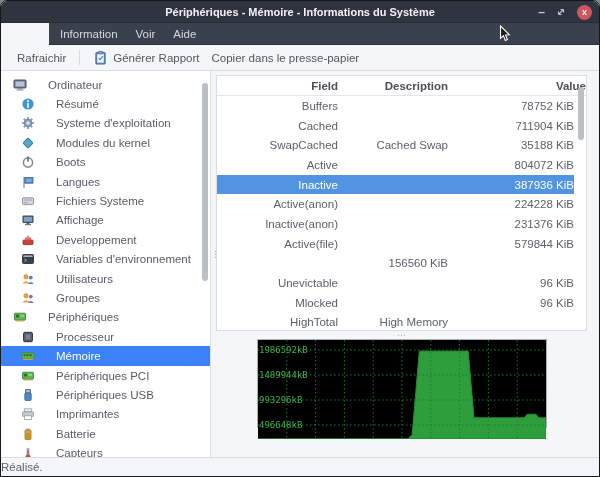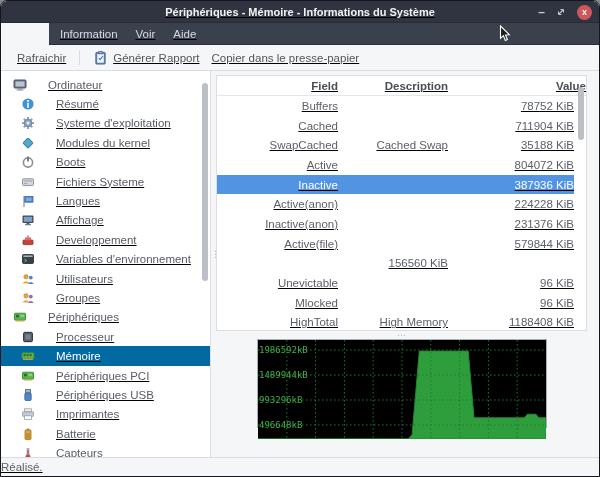--- a/index.html
+++ b/index.html
@@ -1,21 +1,21 @@
 <!DOCTYPE html>
 <html><head>
 <meta charset="utf-8">
 <style>
   * { margin:0; padding:0; box-sizing:border-box; }
   html,body { width:600px; height:477px; background:#888; }
   body { font-family:"Liberation Sans","DejaVu Sans",sans-serif; font-size:11.5px; }
 
   .window { width:600px; height:477px; display:flex; flex-direction:column;
             border:1px solid #14171d; border-radius:7px 7px 0 0; overflow:hidden;
-            background:#f5f6f7; position:relative;text-decoration:underline; }
+            background:#f5f6f7; position:relative; }
 
   
   .titlebar { height:22px; flex:0 0 22px; background:#303440; border-bottom:1px solid #272b34;
               display:flex; align-items:center; justify-content:center; position:relative;
               color:#f2f3f5; font-size:11px; font-weight:bold; }
   .win-controls { position:absolute; right:7px; top:0; height:22px; display:flex; align-items:center; gap:11px; }
   .btn-min { color:#c3c8d1; font-size:12px; line-height:8px; cursor:default; }
   .btn-max svg { display:block; }
   .btn-close { width:15px; height:15px; border-radius:50%; background:#cc575d;
                display:flex; align-items:center; justify-content:center; }
@@ -34,21 +34,21 @@
   .tool-btn svg { display:block; }
 
   
   .content { flex:1; display:flex; min-height:0; background:#f5f6f7; }
 
   .sidebar { width:210px; flex:0 0 210px; background:#ffffff; border-right:1px solid #dcdfe3;
              position:relative; overflow:hidden; padding-top:4px; }
   .side-item { height:19.4px; display:flex; align-items:center; gap:20px; color:#565b65; white-space:nowrap; }
   .side-item.lvl0 { padding-left:12px; }
   .side-item.lvl1 { padding-left:20px; }
-  .side-item.selected { background:#0369a1; color:#ffffff; }
+  .side-item.selected { background:#3b82f6; color:#ffffff; }
   .side-item .icon { width:15px; height:14px; flex:0 0 15px; }
   .side-item .icon svg { width:14px; height:14px; display:block; }
   .sb-thumb { position:absolute; right:2px; top:12px; width:6px; height:198px;
               background:#bcc0c6; border-radius:3px; }
 
   .paned-handle { width:5px; flex:0 0 5px; position:relative; }
   .paned-handle .dots { position:absolute; top:178px; left:0; color:#b2b6bc; font-size:9px; letter-spacing:0; }
 
   .main { flex:1; display:flex; flex-direction:column; min-width:0; padding:4px 12px 0 0; }
 
@@ -177,36 +177,36 @@
             <svg viewBox="0 0 14 14">
               <circle cx="7" cy="7.5" r="4.6" fill="none" stroke="#8a9099" stroke-width="1.6"></circle>
               <line x1="7" y1="1.5" x2="7" y2="6.5" stroke="#6d737c" stroke-width="1.8"></line>
             </svg>
           </span>
         <span class="label">Boots</span>
       </div>
         <div class="side-item lvl1">
         <span class="icon">
             <svg viewBox="0 0 14 14">
+              <line x1="3" y1="2" x2="3" y2="13" stroke="#9aa0a8" stroke-width="1.4"></line>
+              <rect x="3.8" y="2.4" width="8.2" height="5.8" fill="#4f86c6" stroke="#3b6aa3" stroke-width="0.8"></rect>
+              <rect x="5" y="3.6" width="5.6" height="3.4" fill="#7fa9d9"></rect>
+            </svg>
+          </span>
+        <span class="label">Langues</span>
+      </div>
+        <div class="side-item lvl1">
+        <span class="icon">
+            <svg viewBox="0 0 14 14">
               <rect x="1.5" y="3.8" width="11" height="6.8" rx="1.2" fill="#d3d7dc" stroke="#8f959d"></rect>
               <line x1="3" y1="6" x2="11" y2="6" stroke="#8f959d" stroke-width="0.8"></line>
               <line x1="3" y1="8.6" x2="6.5" y2="8.6" stroke="#8f959d" stroke-width="0.8"></line>
             </svg>
           </span>
         <span class="label">Fichiers Systeme</span>
-      </div>
-        <div class="side-item lvl1">
-        <span class="icon">
-            <svg viewBox="0 0 14 14">
-              <line x1="3" y1="2" x2="3" y2="13" stroke="#9aa0a8" stroke-width="1.4"></line>
-              <rect x="3.8" y="2.4" width="8.2" height="5.8" fill="#4f86c6" stroke="#3b6aa3" stroke-width="0.8"></rect>
-              <rect x="5" y="3.6" width="5.6" height="3.4" fill="#7fa9d9"></rect>
-            </svg>
-          </span>
-        <span class="label">Langues</span>
       </div>
         <div class="side-item lvl1">
         <span class="icon">
             <svg viewBox="0 0 14 14">
               <rect x="1.5" y="2.5" width="11" height="7.5" rx="1" fill="#434a57"></rect>
               <rect x="2.8" y="3.8" width="8.4" height="5" fill="#7f9fc6"></rect>
               <rect x="5.5" y="10" width="3" height="1.2" fill="#5a616d"></rect>
               <rect x="4" y="11.2" width="6" height="1" fill="#5a616d"></rect>
             </svg>
           </span>
@@ -411,21 +411,20 @@
           <span class="c-value">96 KiB</span>
         </div>
             <div class="trow">
           <span class="c-field">Mlocked</span>
           <span class="c-desc"></span>
           <span class="c-value">96 KiB</span>
         </div>
             <div class="trow">
           <span class="c-field">HighTotal</span>
           <span class="c-desc">High Memory</span>
-          <span class="c-value">1188408 KiB</span>
         </div>
           </div>
         <div class="tbl-thumb"></div>
       </div>
 
       <div class="h-handle">
         <span>⋯</span>
       </div>
 
       <div class="graph-area">

